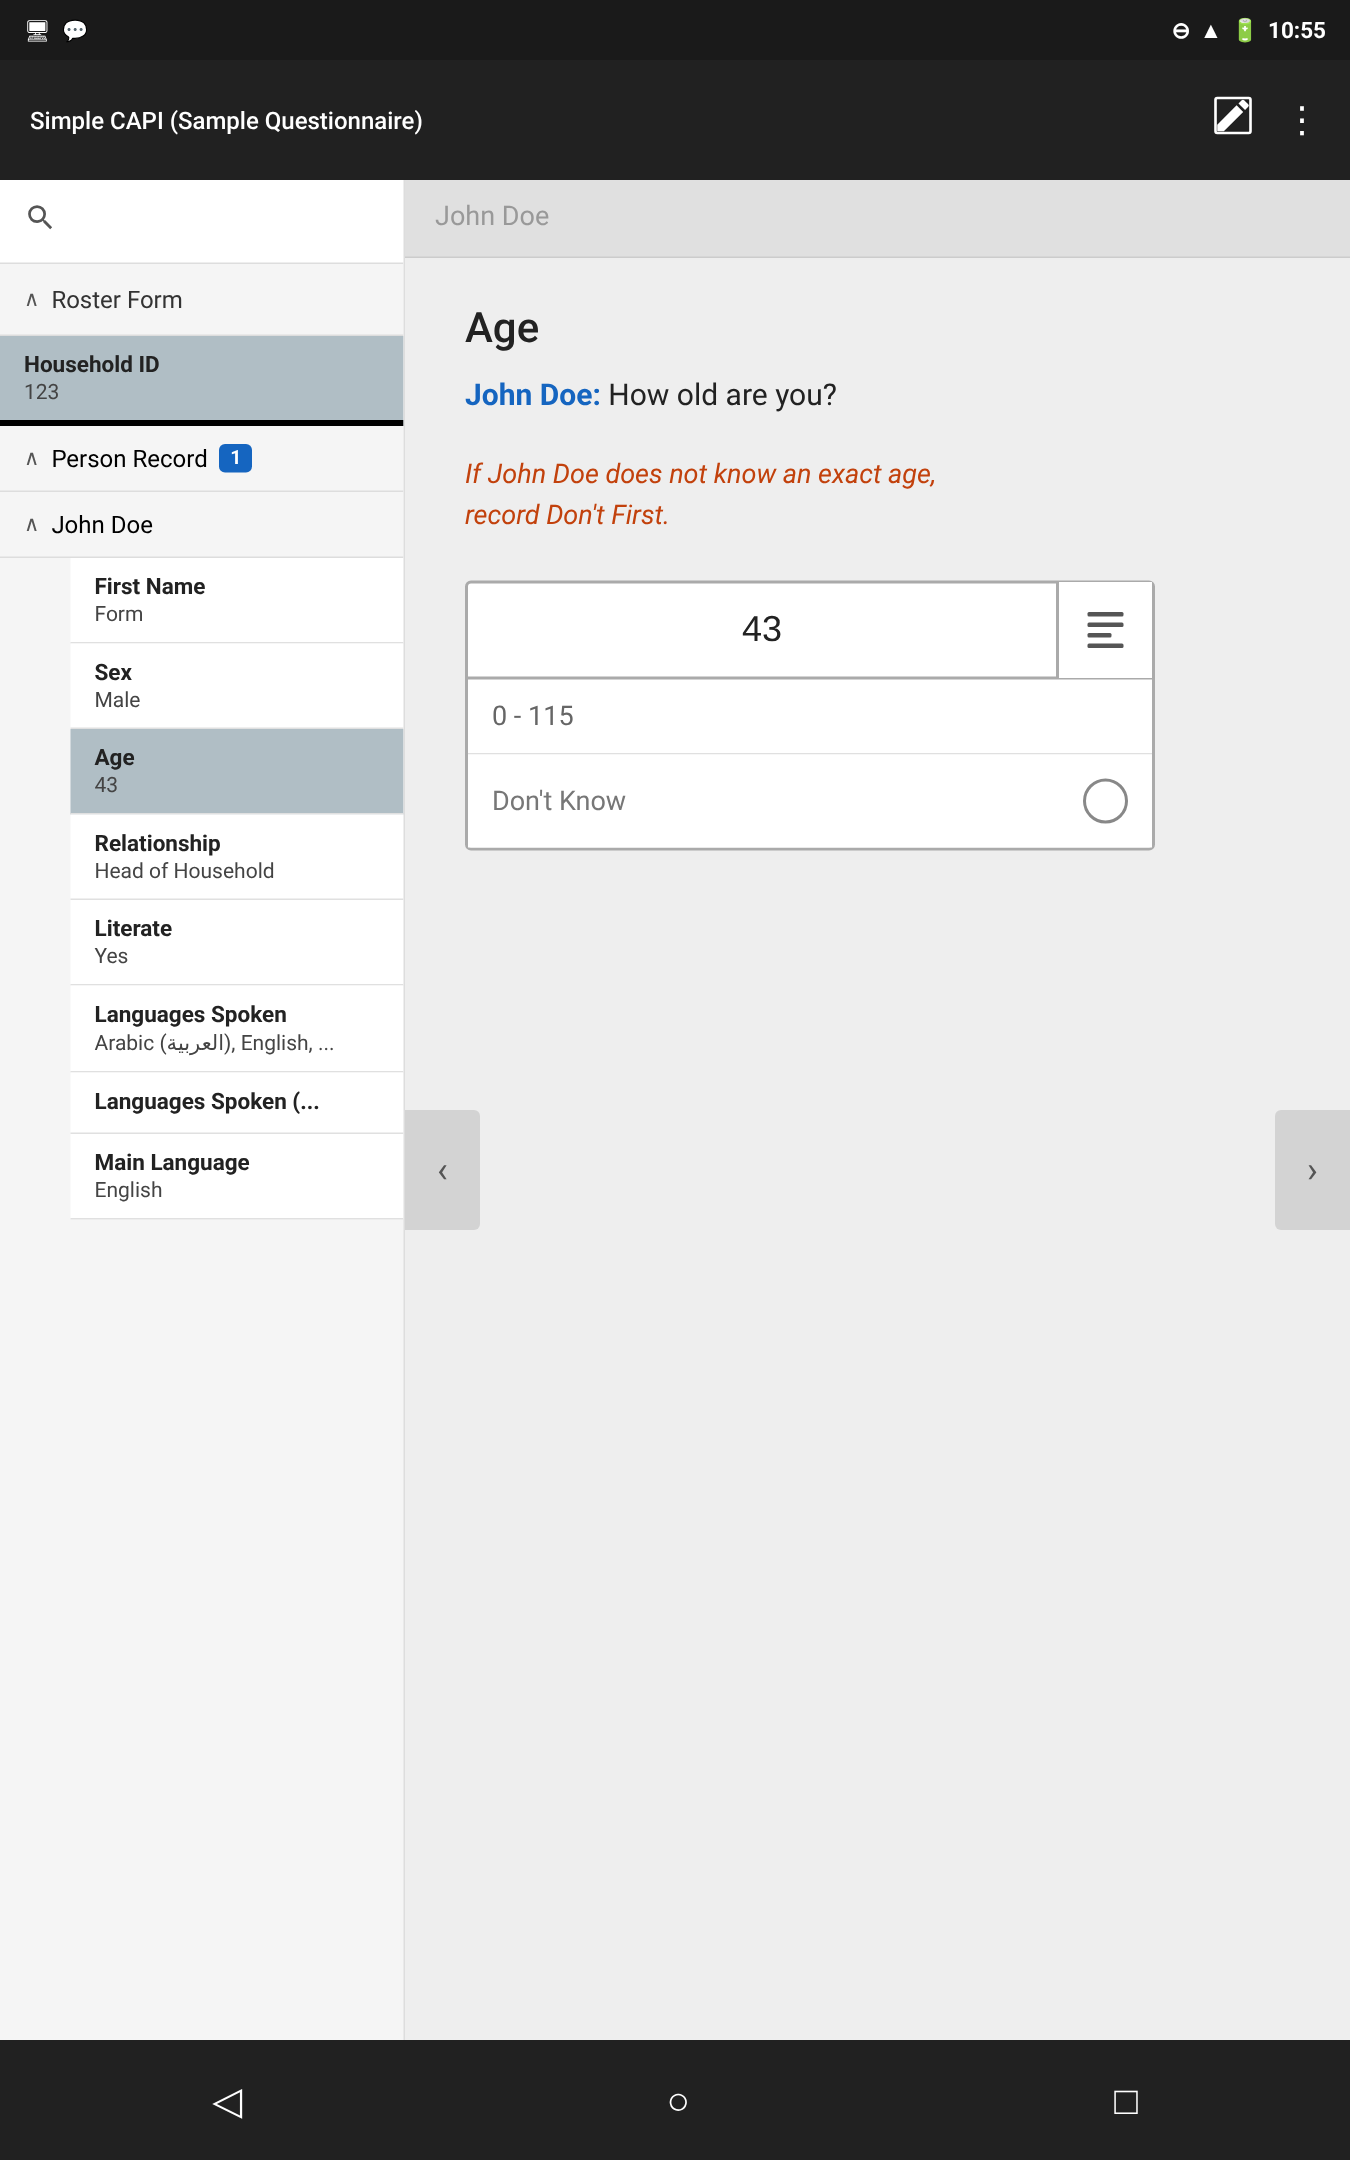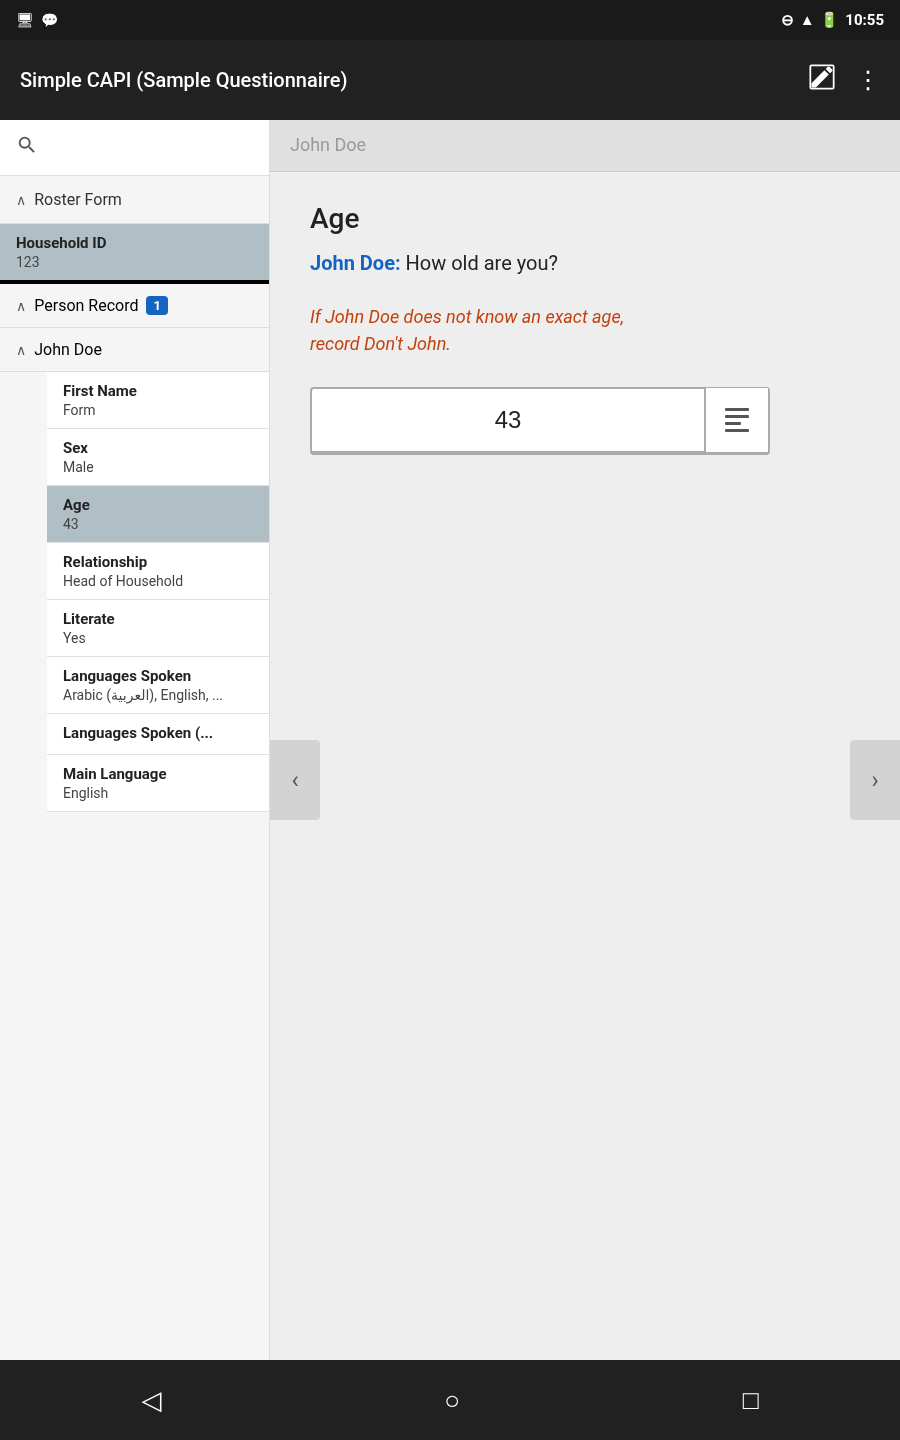--- a/index.html
+++ b/index.html
@@ -24,21 +24,21 @@
     .toolbar {
       width: 900px;
       height: 80px;
       background: #212121;
       display: flex;
       align-items: center;
       justify-content: space-between;
       padding: 0 20px;
       color: white;
     }
-    .toolbar-title { font-size: 20px; font-weight: 500; color: white; }
+    .toolbar-title { font-size: 16px; font-weight: 500; color: white; }
     .toolbar-icons { display: flex; align-items: center; gap: 20px; }
     .toolbar-icon { color: white; font-size: 24px; cursor: pointer; }
 
     
     .main-layout {
       display: flex;
       width: 900px;
       height: 1320px; 
     }
 
@@ -430,38 +430,45 @@
 
       <div class="question-title">Age</div>
 
       <div class="question-prompt">
         <span class="person-name">John Doe:</span>
         <span>How old are you?</span>
       </div>
 
       <div class="question-hint">
         <span>If John Doe does not know an exact age,</span><br>
-        <span>record Don't John.</span>
+        <span>record Don't First.</span>
       </div>
 
       <div class="input-container">
 
         <div class="input-row">
           <input class="number-input" type="text" value="43" style="caret-color: rgb(76, 175, 80); color: rgb(34, 34, 34);">
           <div class="list-icon-btn">
             <div class="list-lines">
               <div class="list-line"></div>
               <div class="list-line"></div>
               <div class="list-line short"></div>
               <div class="list-line"></div>
             </div>
           </div>
         </div>
 
-
+        <div class="range-row">
+          <span>0 - 115</span>
+        </div>
+
+        <div class="dont-know-row">
+          <span class="dont-know-label">Don't Know</span>
+          <div class="radio-circle"></div>
+        </div>
 
       </div>
 
     </div>
 
     <div class="nav-arrow-right">›</div>
 
   </div>
 
 </div>

